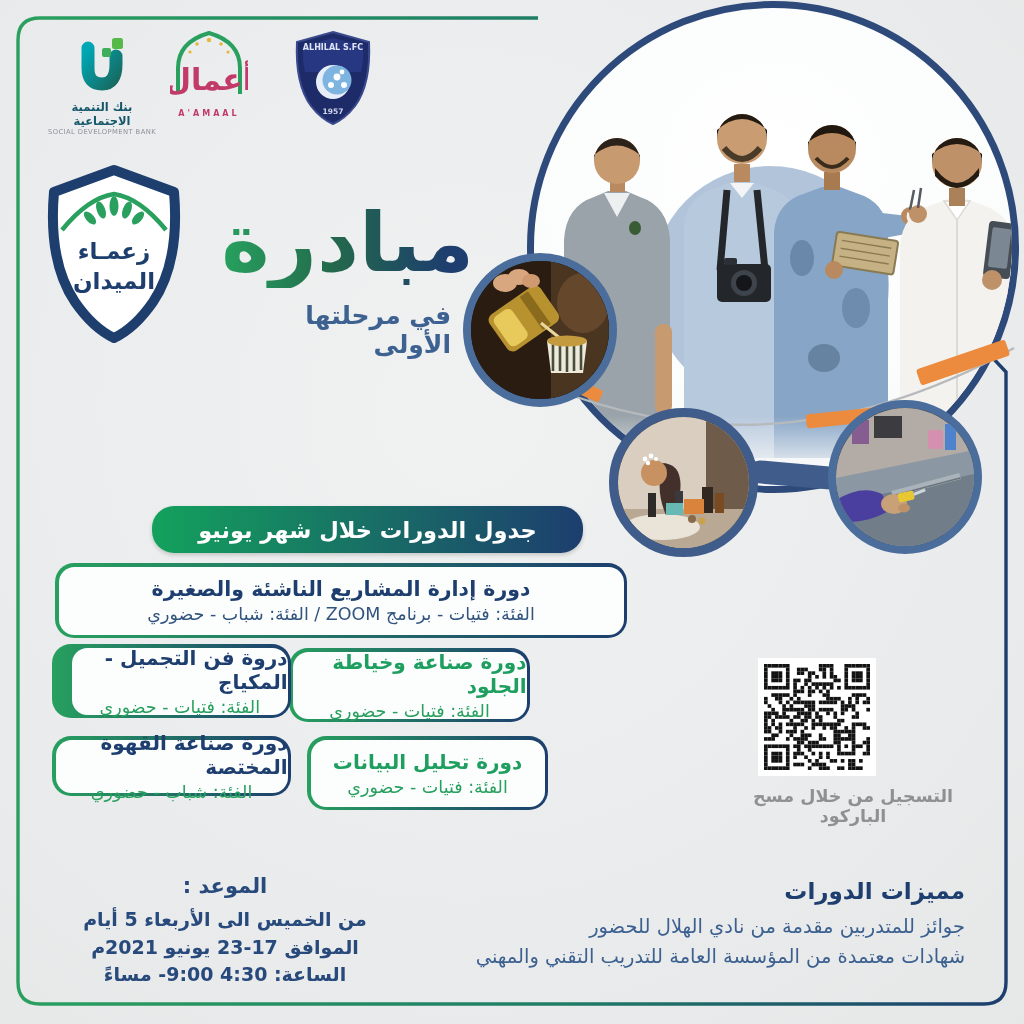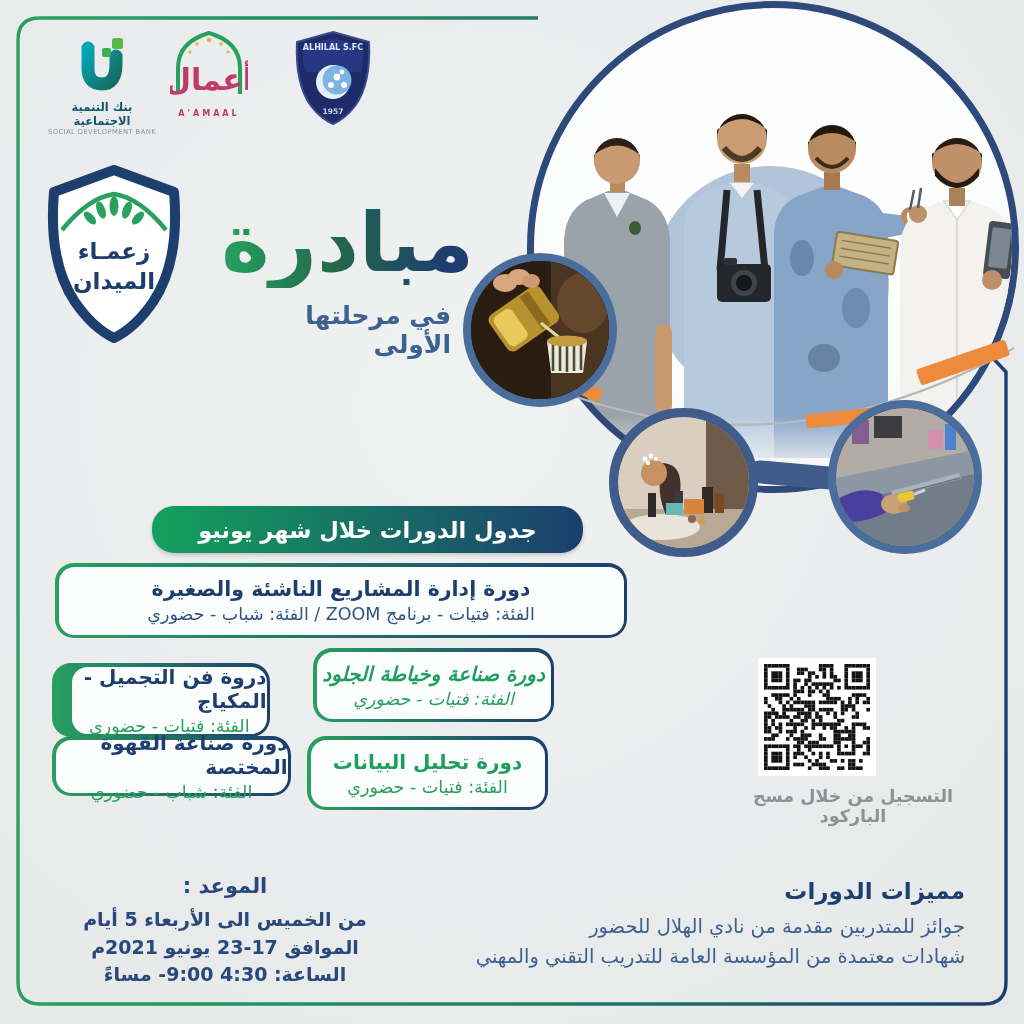--- a/index.html
+++ b/index.html
@@ -59,22 +59,22 @@
   .card{position:absolute;border-radius:19px;padding:3.5px;
         background:linear-gradient(to right,#27a05f,#1d3e6e);}
   .card .in{width:100%;height:100%;border-radius:15.5px;background:#fcfdfd;
             display:flex;flex-direction:column;align-items:center;justify-content:center;gap:3px;}
   .card .t{font-weight:bold;font-size:20px;color:#1d3e6e;}
   .card .t.green{color:#1e9e5f;}
   .card .d{font-size:17.5px;color:#31547f;}
   .card .d.green{color:#27a05f;}
   .card.wide{left:55px;top:563px;width:572px;height:75px;}
   .card.wide .t{font-size:20.5px;}
-  .card.r2a{left:313px;top:648px;width:241px;height:74px;font-style:italic;}
-  .card.r2b{left:52px; top:663px;width:218px;height:74px;padding-left:20px;}
+  .card.r2a{left:289px;top:648px;width:241px;height:74px;}
+  .card.r2b{left:52px; top:644px;width:239px;height:74px;padding-left:20px;}
   .card.r3a{left:307px;top:736px;width:241px;height:74px;}
   .card.r3b{left:52px; top:736px;width:239px;height:60px;}
 
   
   .qr-box{position:absolute;left:758px;top:658px;width:118px;height:118px;background:#ffffff;padding:6px;}
   .qr-caption{position:absolute;left:728px;top:786px;width:250px;text-align:center;
               font-size:17.5px;font-weight:bold;color:#8e9092;}
 
   
   .session{position:absolute;left:70px;top:874px;width:310px;text-align:center;color:#27497b;}

